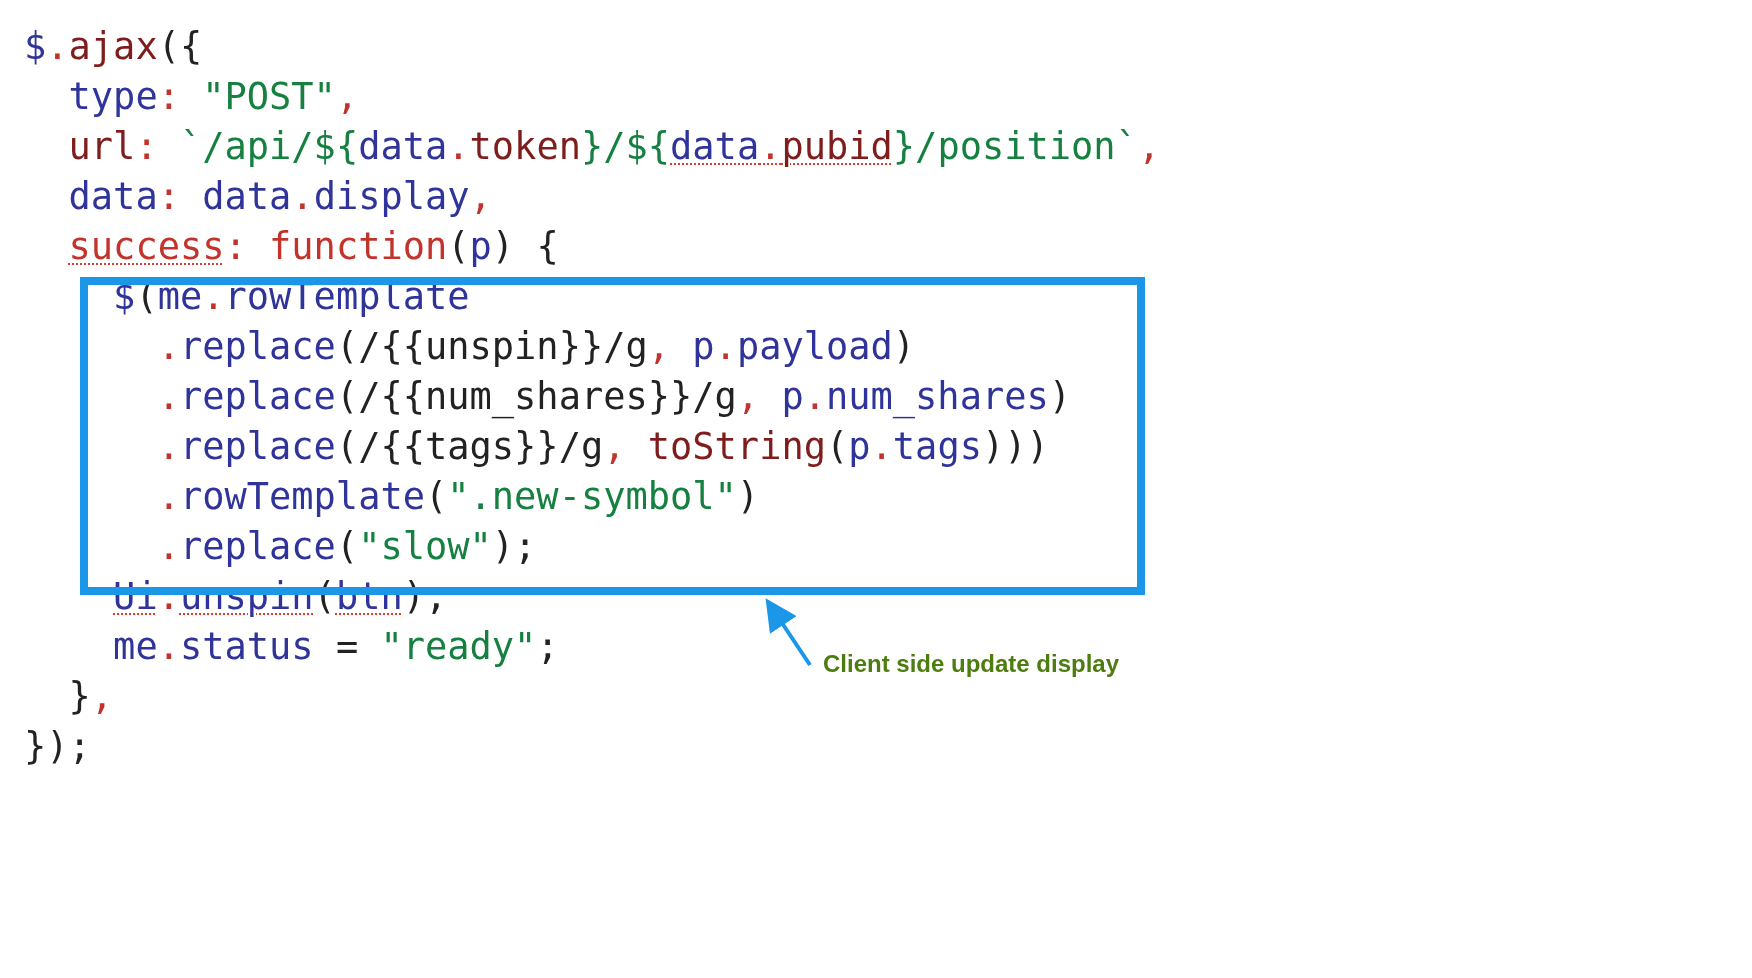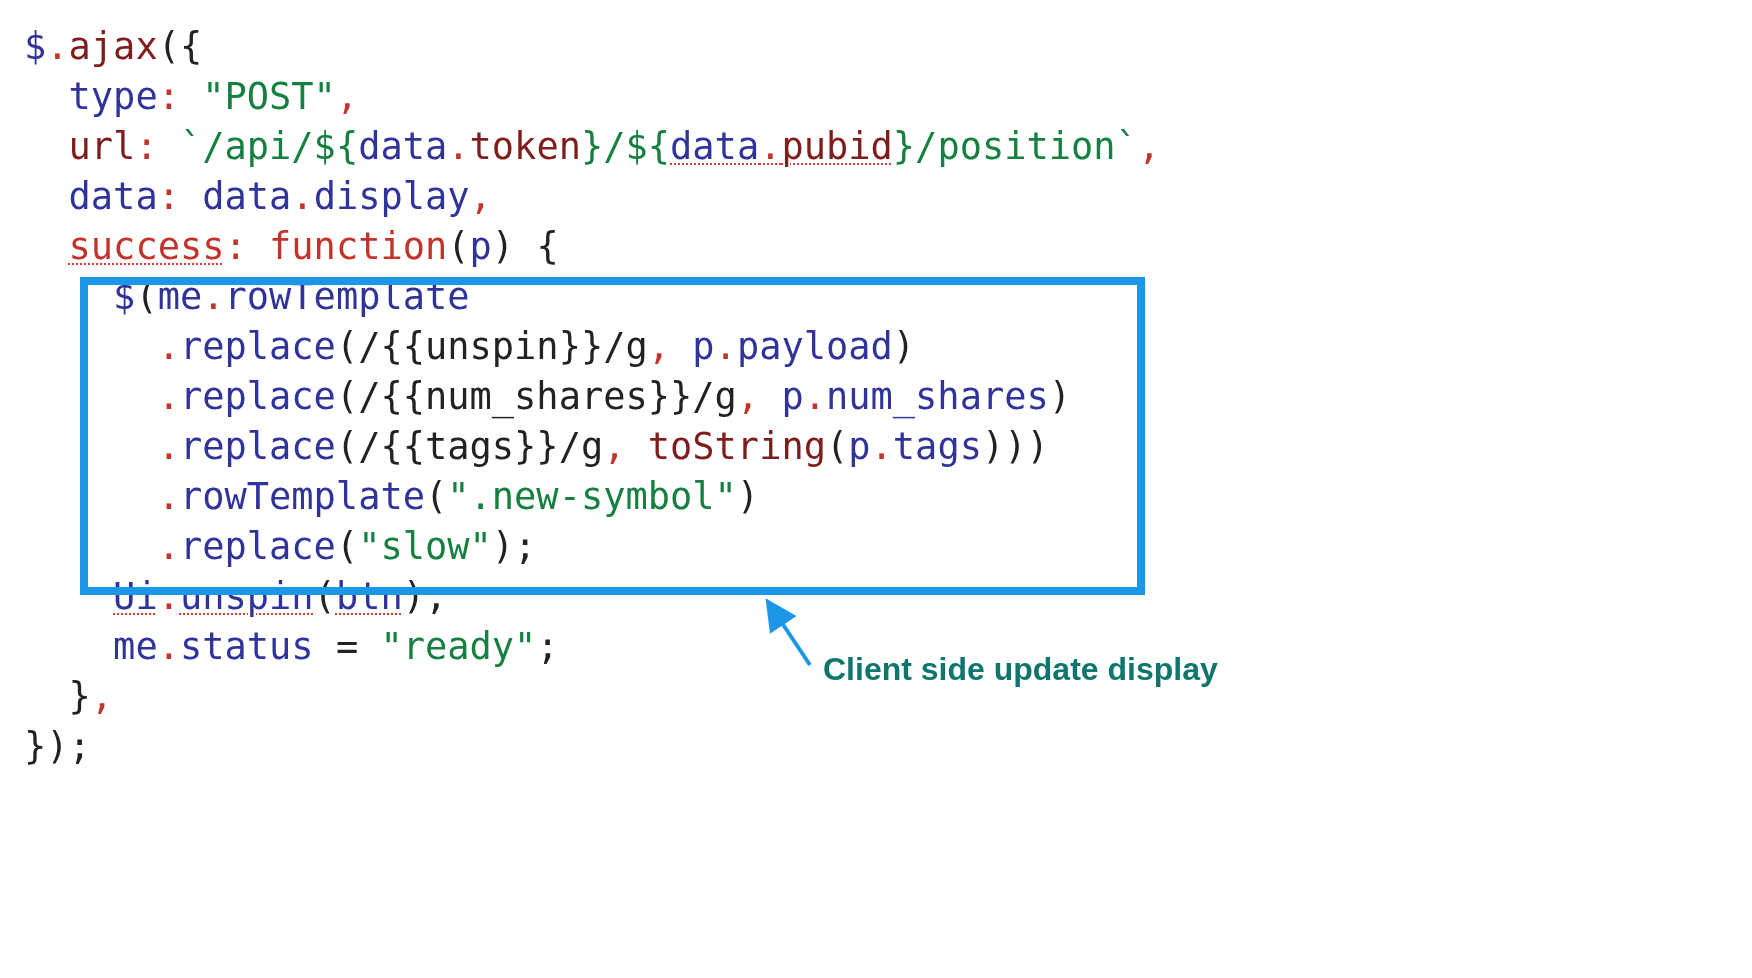--- a/index.html
+++ b/index.html
@@ -48,24 +48,24 @@
   .highlight-box {
     position: absolute;
     border: 8px solid #1C97E8;
     box-sizing: border-box;
     pointer-events: none;
   }
 
   
   .annotation-label {
     position: absolute;
-    color: #0f766e;
+    color: #4d7c0f;
     font-family: -apple-system, "Helvetica Neue", Arial, sans-serif;
     font-weight: 700;
-    font-size: 32px;
+    font-size: 24px;
     line-height: 1.2;
     white-space: nowrap;
   }
   .annotation-arrow {
     position: absolute;
     pointer-events: none;
   }
 </style>
 </head>
 <body>

